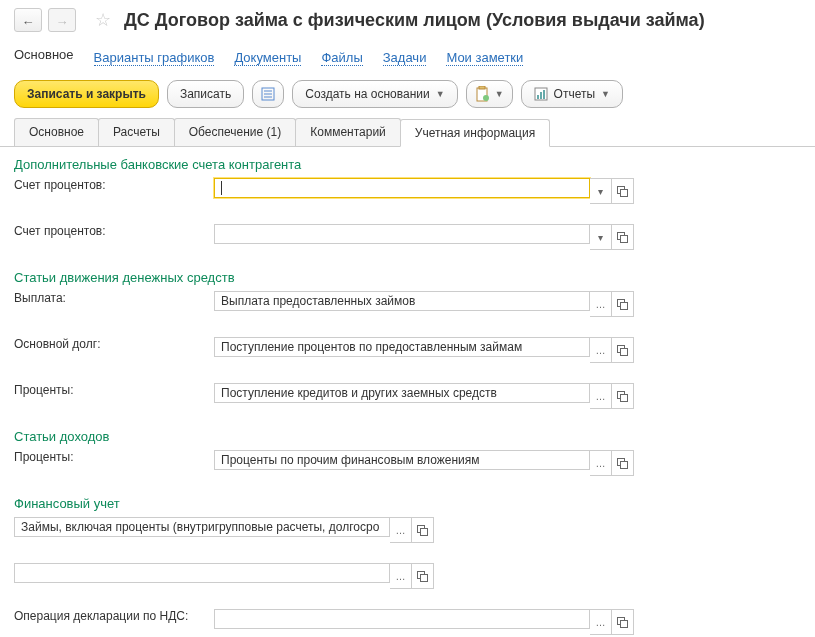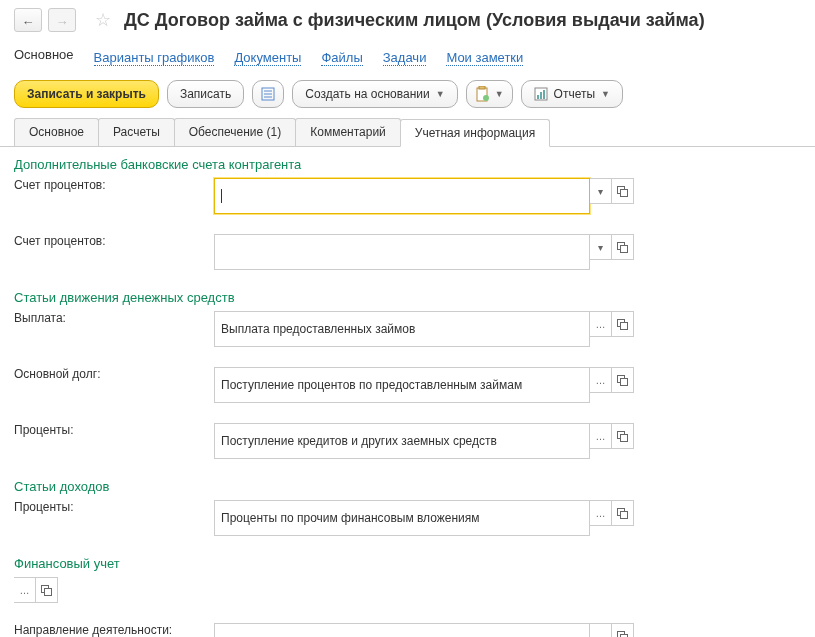--- a/index.html
+++ b/index.html
@@ -127,21 +127,21 @@
     font-size:12px;
   }
   .input-group {
     display:flex;
     align-items:stretch;
     width: 420px;
   }
   .input-box {
     flex:1;
     border:1px solid #ccc;
-    height:36px;
+    height:20px;
     padding: 4px 6px;
     font-size:12px;
     color:#333;
     background:#fff;
     overflow:hidden;
     white-space:nowrap;
     text-overflow:ellipsis;
     display:flex;
     align-items:center;
   }
@@ -341,32 +341,34 @@
             <rect x="3.5" y="3.5" width="7" height="7" fill="#fff" stroke="#666"></rect>
           </svg>
       </div>
     </div>
   </div>
 
   <div class="section-title">Финансовый учет</div>
 
   <div class="form-row">
     <div class="input-group">
-      <div class="input-btn">…</div>
-      <div class="input-btn">
-        <svg viewBox="0 0 11 11">
-            <rect x="0.5" y="0.5" width="7" height="7" fill="none" stroke="#666"></rect>
-            <rect x="3.5" y="3.5" width="7" height="7" fill="#fff" stroke="#666"></rect>
-          </svg>
-      </div>
-    </div>
-  </div>
-
-  <div class="form-row">
-    <div class="form-label">Направление деятельности:</div>
+      <div class="input-box">
+          <span>Займы, включая проценты (внутригрупповые расчеты, долгосро</span>
+        </div>
+      <div class="input-btn">…</div>
+      <div class="input-btn">
+        <svg viewBox="0 0 11 11">
+            <rect x="0.5" y="0.5" width="7" height="7" fill="none" stroke="#666"></rect>
+            <rect x="3.5" y="3.5" width="7" height="7" fill="#fff" stroke="#666"></rect>
+          </svg>
+      </div>
+    </div>
+  </div>
+
+  <div class="form-row">
     <div class="input-group">
       <div class="input-box">
           <span></span>
         </div>
       <div class="input-btn">…</div>
       <div class="input-btn">
         <svg viewBox="0 0 11 11">
             <rect x="0.5" y="0.5" width="7" height="7" fill="none" stroke="#666"></rect>
             <rect x="3.5" y="3.5" width="7" height="7" fill="#fff" stroke="#666"></rect>
           </svg>

